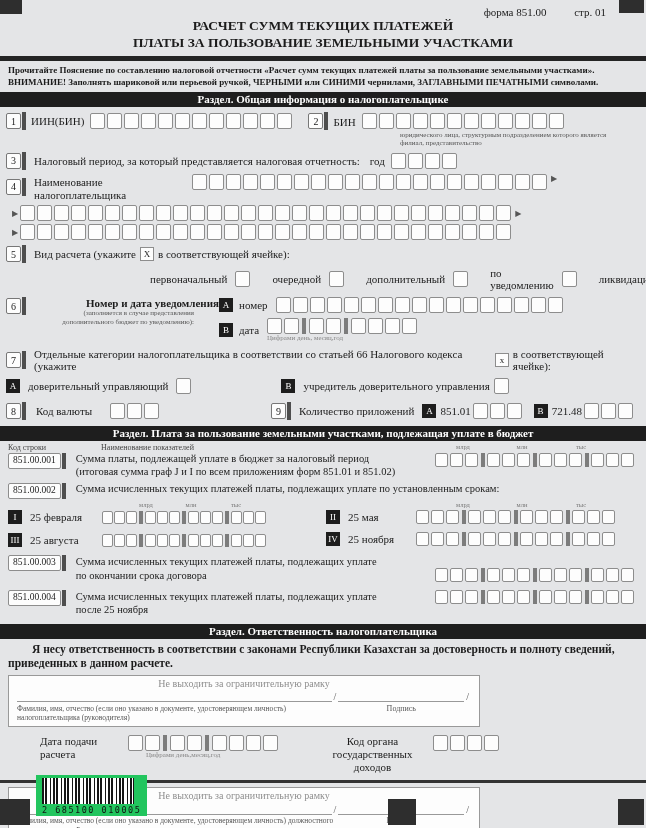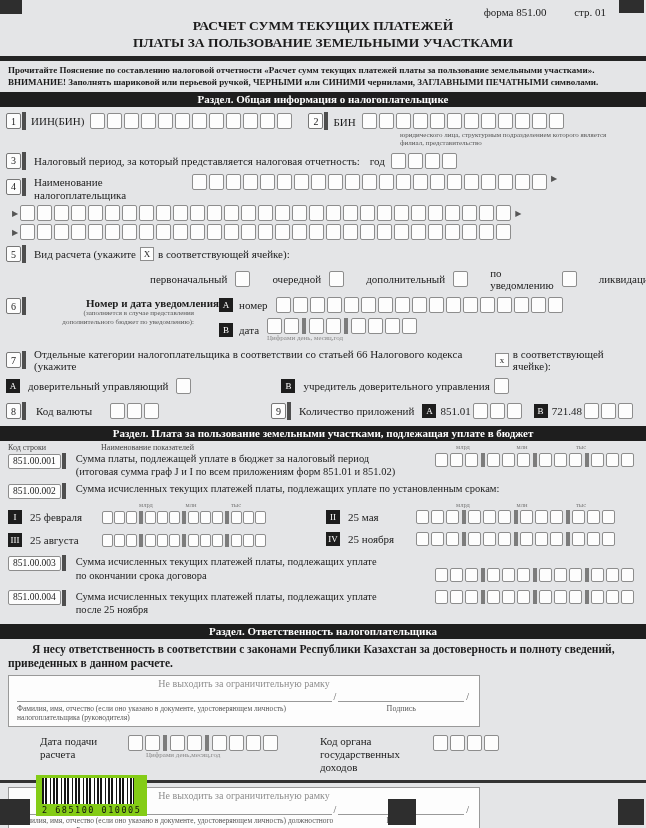--- a/index.html
+++ b/index.html
@@ -37,41 +37,41 @@
   .cells .sep { width:4px; height:16px; background:#7c7c7c; margin:0 3px 0 1px; flex:0 0 auto; }
   .cells.sm .cell { width:13px; height:14px; }
   .cells.sm .sep { height:14px; margin:0 2px 0 1px; }
   .cells.xs .cell { width:11px; height:13px; margin-right:1px; }
   .cells.xs .sep { width:4px; height:13px; margin:0 2px 0 1px; }
 
   .chk { width:15px; height:16px; background:#fdfdfd; border:1px solid #8d8d8d; border-radius:2px; flex:0 0 auto; }
   .xbox { display:inline-flex; width:14px; height:14px; border:1px solid #8d8d8d; background:#fdfdfd; align-items:center; justify-content:center; font-size:9px; margin:0 4px; }
   .arrow { color:#555; font-size:8px; margin:0 2px; flex:0 0 auto; }
 
-  .codebox { display:inline-flex; align-items:center; flex:0 0 auto; }
+  .codebox { display:inline-flex; flex:0 0 auto; }
   .codebox .cb { background:#fdfdfd; border:1px solid #8d8d8d; border-radius:2px; font-size:9.5px; padding:1px 4px 2px 4px; }
   .codebox .bar { width:4px; height:16px; background:#4e4e4e; margin-left:1px; }
 
   .units { position:relative; width:228px; height:9px; font-size:6.5px; color:#777; }
   .units span { position:absolute; transform:translateX(-50%); top:0; }
   .units .u1 { left:55px; } .units .u2 { left:114px; } .units .u3 { left:173px; }
   .units.xsw { width:174px; }
   .units.xsw .u1 { left:42px; } .units.xsw .u2 { left:87px; } .units.xsw .u3 { left:132px; }
 
   .frame { background:#fdfdfd; border:1px solid #999; width:472px; height:52px; margin-left:8px; padding:2px 8px 3px 8px; display:flex; flex-direction:column; justify-content:space-between; }
   .frame .fhint { text-align:center; color:#8e8e8e; font-size:10px; }
   .sigline { display:flex; align-items:flex-end; font-size:10px; color:#555; }
   .sigline .ln { border-bottom:1px solid #999; height:12px; }
   .sigline .l1 { flex:5; } .sigline .l2 { flex:2; }
   .sigline .sl { padding:0 2px; }
   .caps { display:flex; justify-content:space-between; align-items:flex-start; font-size:7.5px; color:#555; }
   .caps .fio { width:330px; line-height:1.25; }
   .caps .sg { margin-right:55px; font-size:8px; }
 
-  .barcode { position:absolute; left:36px; bottom:12px; background:#84cc16; padding:3px 6px 1px 6px; }
+  .barcode { position:absolute; left:36px; bottom:12px; background:#22c55e; padding:3px 6px 1px 6px; }
   .barcode .bars { width:92px; height:26px;
     background: repeating-linear-gradient(90deg,#151515 0 2px,#fff 2px 3px,#151515 3px 5px,#fff 5px 8px,#151515 8px 9px,#fff 9px 11px); }
   .barcode .digits { font-family:"DejaVu Sans Mono", monospace; font-size:8.5px; letter-spacing:1.5px; color:#111; text-align:center; margin-top:1px; }
 </style>
 </head>
 <body>
 
 <div class="page">
   <div class="mark tl"></div>
   <div class="mark tr"></div>
@@ -610,21 +610,21 @@
           <span class="cell"></span>
           <span class="cell"></span>
           <span class="sep"></span>
           <span class="cell"></span>
           <span class="cell"></span>
           <span class="cell"></span>
           <span class="cell"></span>
         </span>
       <div class="hint" style="margin-left:18px;">Цифрами день,месяц,год</div>
     </span>
-    <span class="lbl" style="width:105px; margin-left:40px; line-height:1.2;">Код органа государственных доходов</span>
+    <span class="lbl" style="width:105px; margin-left:40px; line-height:1.2;text-align:center;">Код органа государственных доходов</span>
     <span class="cells" style="margin-left:8px;">
         <span class="cell"></span>
         <span class="cell"></span>
         <span class="cell"></span>
         <span class="cell"></span>
       </span>
   </div>
 
   <div class="rule2"></div>
 

